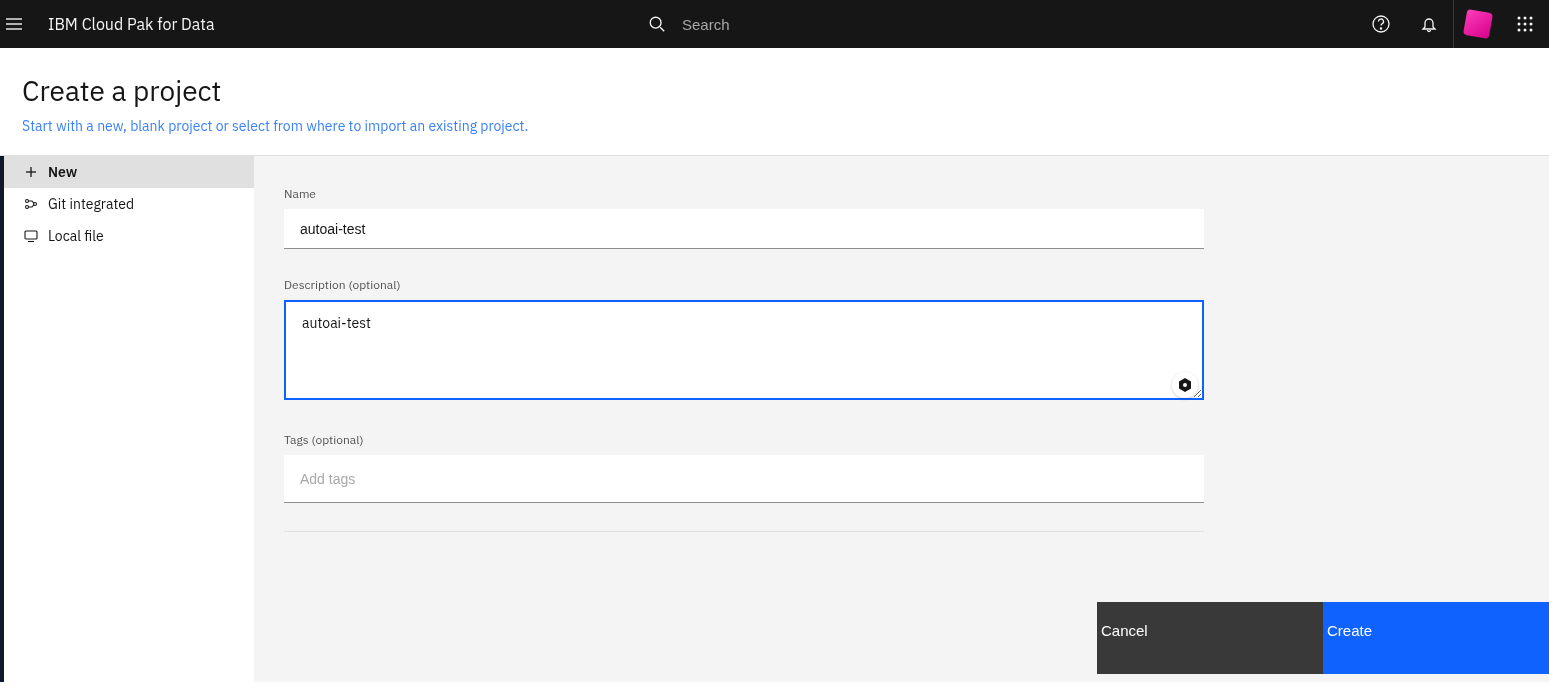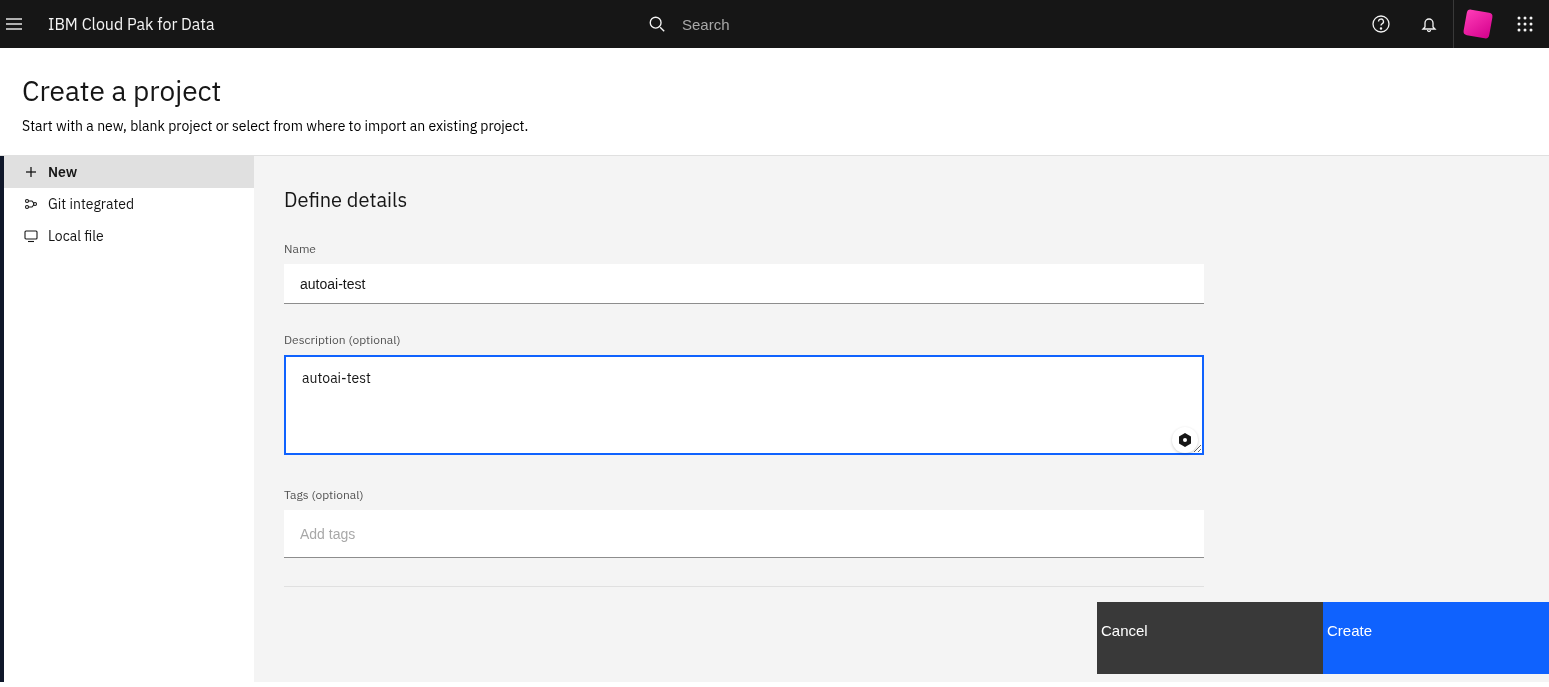--- a/index.html
+++ b/index.html
@@ -106,21 +106,21 @@
     border-bottom: 1px solid #e0e0e0;
   }
   .page-header h1 {
     font-size: 28px;
     font-weight: 400;
     color: #161616;
     margin-bottom: 8px;
   }
   .page-header p {
     font-size: 14px;
-    color: #000000;
+    color: #3b82f6;
   }
 
   
   .body-wrap {
     display: flex;
     height: calc(687px - 48px - 113px);
     background: #0f172a;
   }
 
   
@@ -332,21 +332,20 @@
     <div class="side-item">
       <svg viewBox="0 0 14 14" fill="none" stroke="#161616" stroke-width="1.1">
         <rect x="1" y="2" width="12" height="8" rx="1"></rect>
           <line x1="4" y1="12.5" x2="10" y2="12.5"></line>
       </svg>
       <span>Local file</span>
     </div>
   </div>
 
   <div class="main">
-    <h2>Define details</h2>
 
     <div class="field">
       <label class="field-label">Name</label>
       <input class="text-input" type="text" value="autoai-test" style="">
     </div>
 
     <div class="field">
       <label class="field-label">Description (optional)</label>
       <div class="textarea-wrap">
         <textarea class="textarea" style="">autoai-test</textarea>

